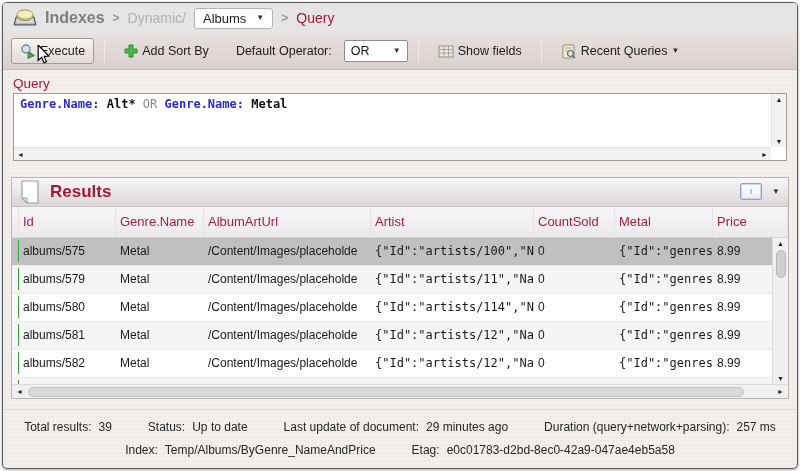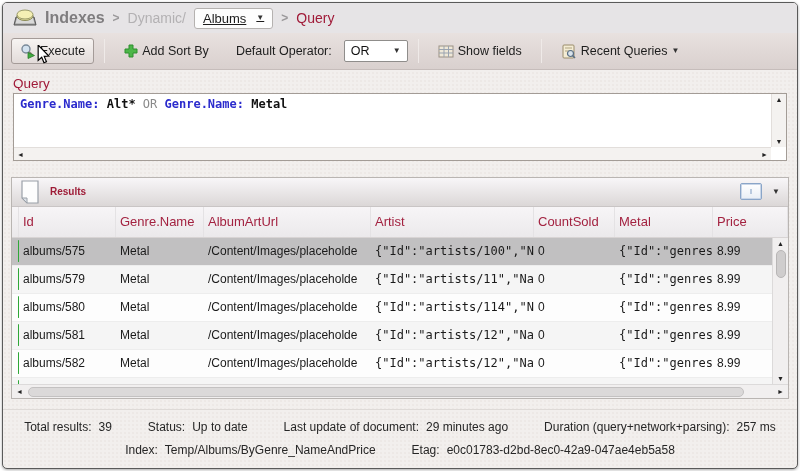--- a/index.html
+++ b/index.html
@@ -14,21 +14,21 @@
   }
 
   
   .breadcrumb { height: 30px; display: flex; align-items: center; padding: 0 10px; background: #e6e4e6; gap: 8px; }
   .crumb-root { font-size: 16px; font-weight: bold; color: #7f7d7f; }
   .crumb-sep { font-size: 12px; color: #9a989a; font-weight: bold; }
   .crumb-dim { font-size: 14px; color: #b3b1b3; }
   .crumb-dd {
     display: inline-flex; align-items: center; gap: 10px; background: #fdfdfd;
     border: 1px solid #b5b2b0; border-radius: 3px; padding: 2px 8px;
-    font-size: 13px; color: #1c1c1c; cursor: default; text-decoration: underline;
+    font-size: 13px; color: #1c1c1c; cursor: default;
   }
   .caret { font-size: 8px; color: #333; line-height: 1; }
   .crumb-active { font-size: 14px; color: #a01a38; }
 
   
   .toolbar {
     height: 37px; display: flex; align-items: center; padding: 0 8px; gap: 6px;
     background: linear-gradient(#e8e1df, #d9d0ce); border-bottom: 1px solid #c6bdbb;
   }
   .tb-btn { display: inline-flex; align-items: center; gap: 4px; font-size: 12.5px; color: #1d1d1d; padding: 4px 8px; border: 1px solid transparent; border-radius: 3px; cursor: default; }
@@ -48,21 +48,21 @@
   .tok-field { color: #2b2bcd; font-weight: bold; }
   .tok-term { color: #111; font-weight: bold; }
   .tok-op { color: #8a8a8a; }
   .qe-vscroll { position: absolute; top: 0; right: 0; bottom: 13px; width: 15px; background: #f4f2f0; border-left: 1px solid #e2dedb; display: flex; flex-direction: column; justify-content: space-between; align-items: center; padding: 2px 0; }
   .qe-hscroll { position: absolute; left: 0; right: 15px; bottom: 0; height: 13px; background: #f4f2f0; border-top: 1px solid #e2dedb; display: flex; justify-content: space-between; align-items: center; padding: 0 3px; }
   .scroll-arrow { font-size: 7px; color: #222; line-height: 1; cursor: default; }
 
   
   .results-panel { margin: 16px 8px 0; height: 222px; background: #fff; border: 1px solid #b9b5b2; display: flex; flex-direction: column; }
   .results-header { height: 30px; display: flex; align-items: center; padding: 0 8px; gap: 10px; background: linear-gradient(#f8f6f8, #dbd7d7); border-bottom: 1px solid #c9c5c5; }
-  .results-title { font-size: 10px; font-weight: bold; color: #9e1c37; flex: 1; }
+  .results-title { font-size: 17px; font-weight: bold; color: #9e1c37; flex: 1; }
   .grid-cols { display: grid; grid-template-columns: 7px 97px 88px 167px 163px 81px 98px 1fr; }
   .col-header { height: 32px; align-items: center; background: linear-gradient(#f7f5f7, #ebe9eb); border-bottom: 1px solid #d8d4d4; }
   .col-header > div { font-size: 13px; color: #a32240; padding-left: 4px; border-right: 1px solid #e4e2e4; height: 100%; display: flex; align-items: center; cursor: default; }
   .rows-viewport { position: relative; height: 152px; overflow: hidden; background: #fff; }
   .grid-row { height: 28px; align-items: center; border-bottom: 1px solid #ededed; background: #fdfdfd; cursor: default; }
   .grid-row:nth-child(even) { background: #f5f5f5; }
   .grid-row.selected { background: #c1c0c1; }
   .grid-row > div { font-size: 12px; color: #1a1a1a; padding-left: 4px; overflow: hidden; white-space: nowrap; height: 100%; display: flex; align-items: center; }
   .cell-mono { font-family: "DejaVu Sans Mono", monospace; font-size: 11.5px; }
   .green-bar { width: 5px; height: 22px; background: #2fa838; border-radius: 1px; margin-left: 2px; padding: 0 !important; }

